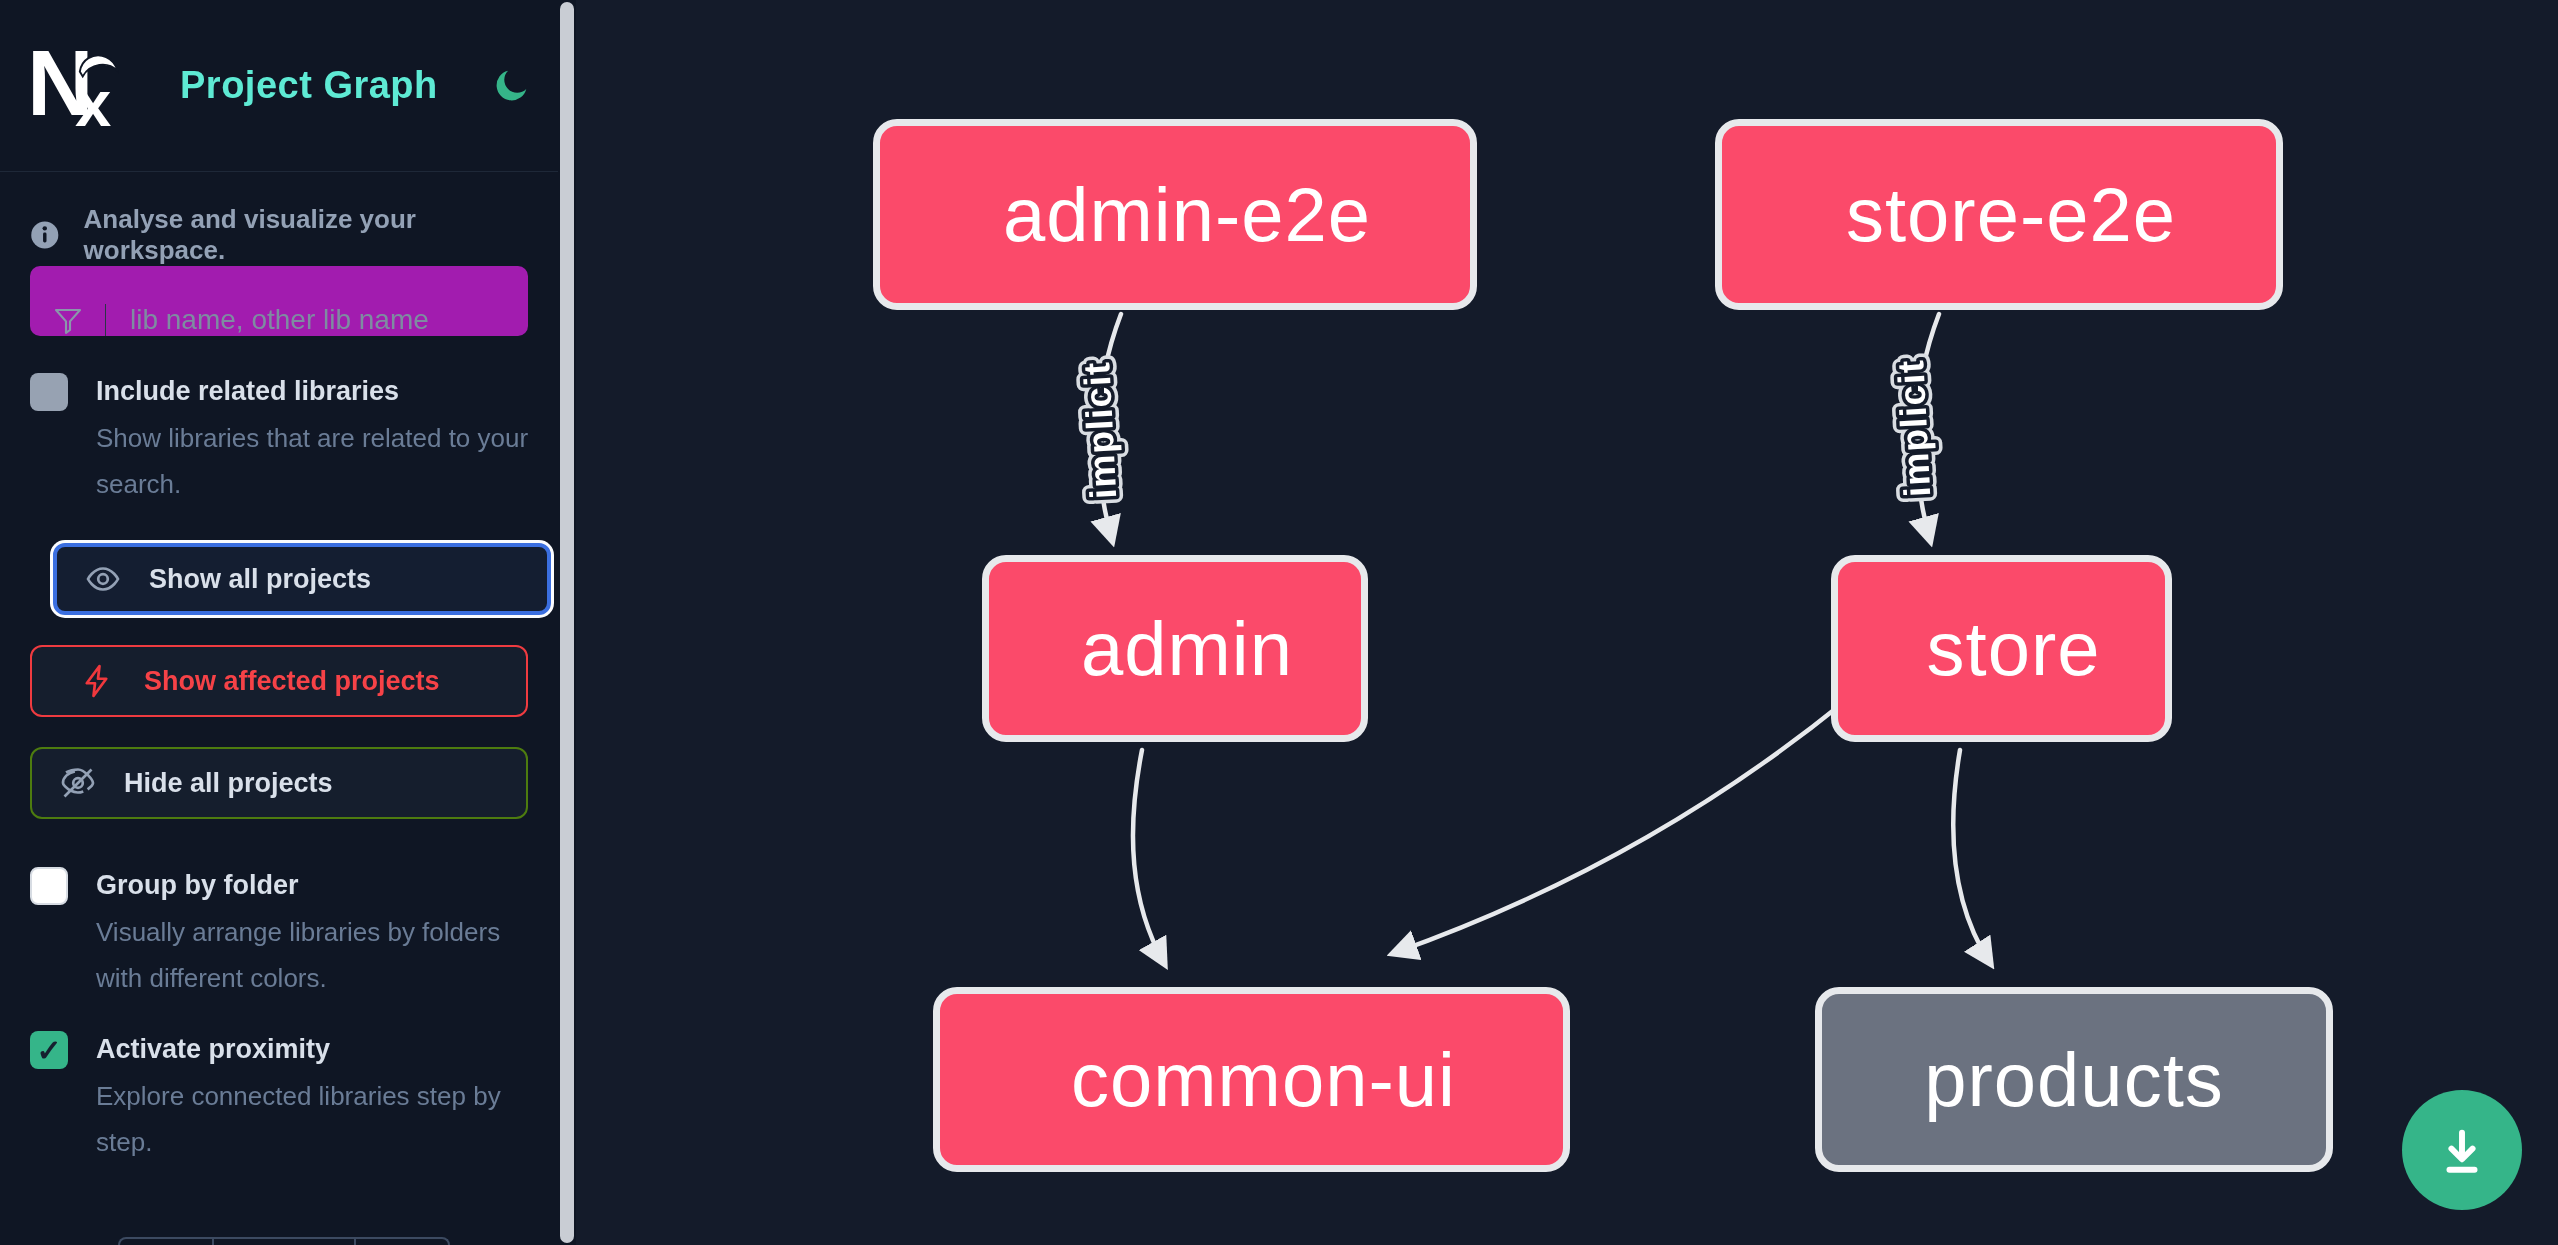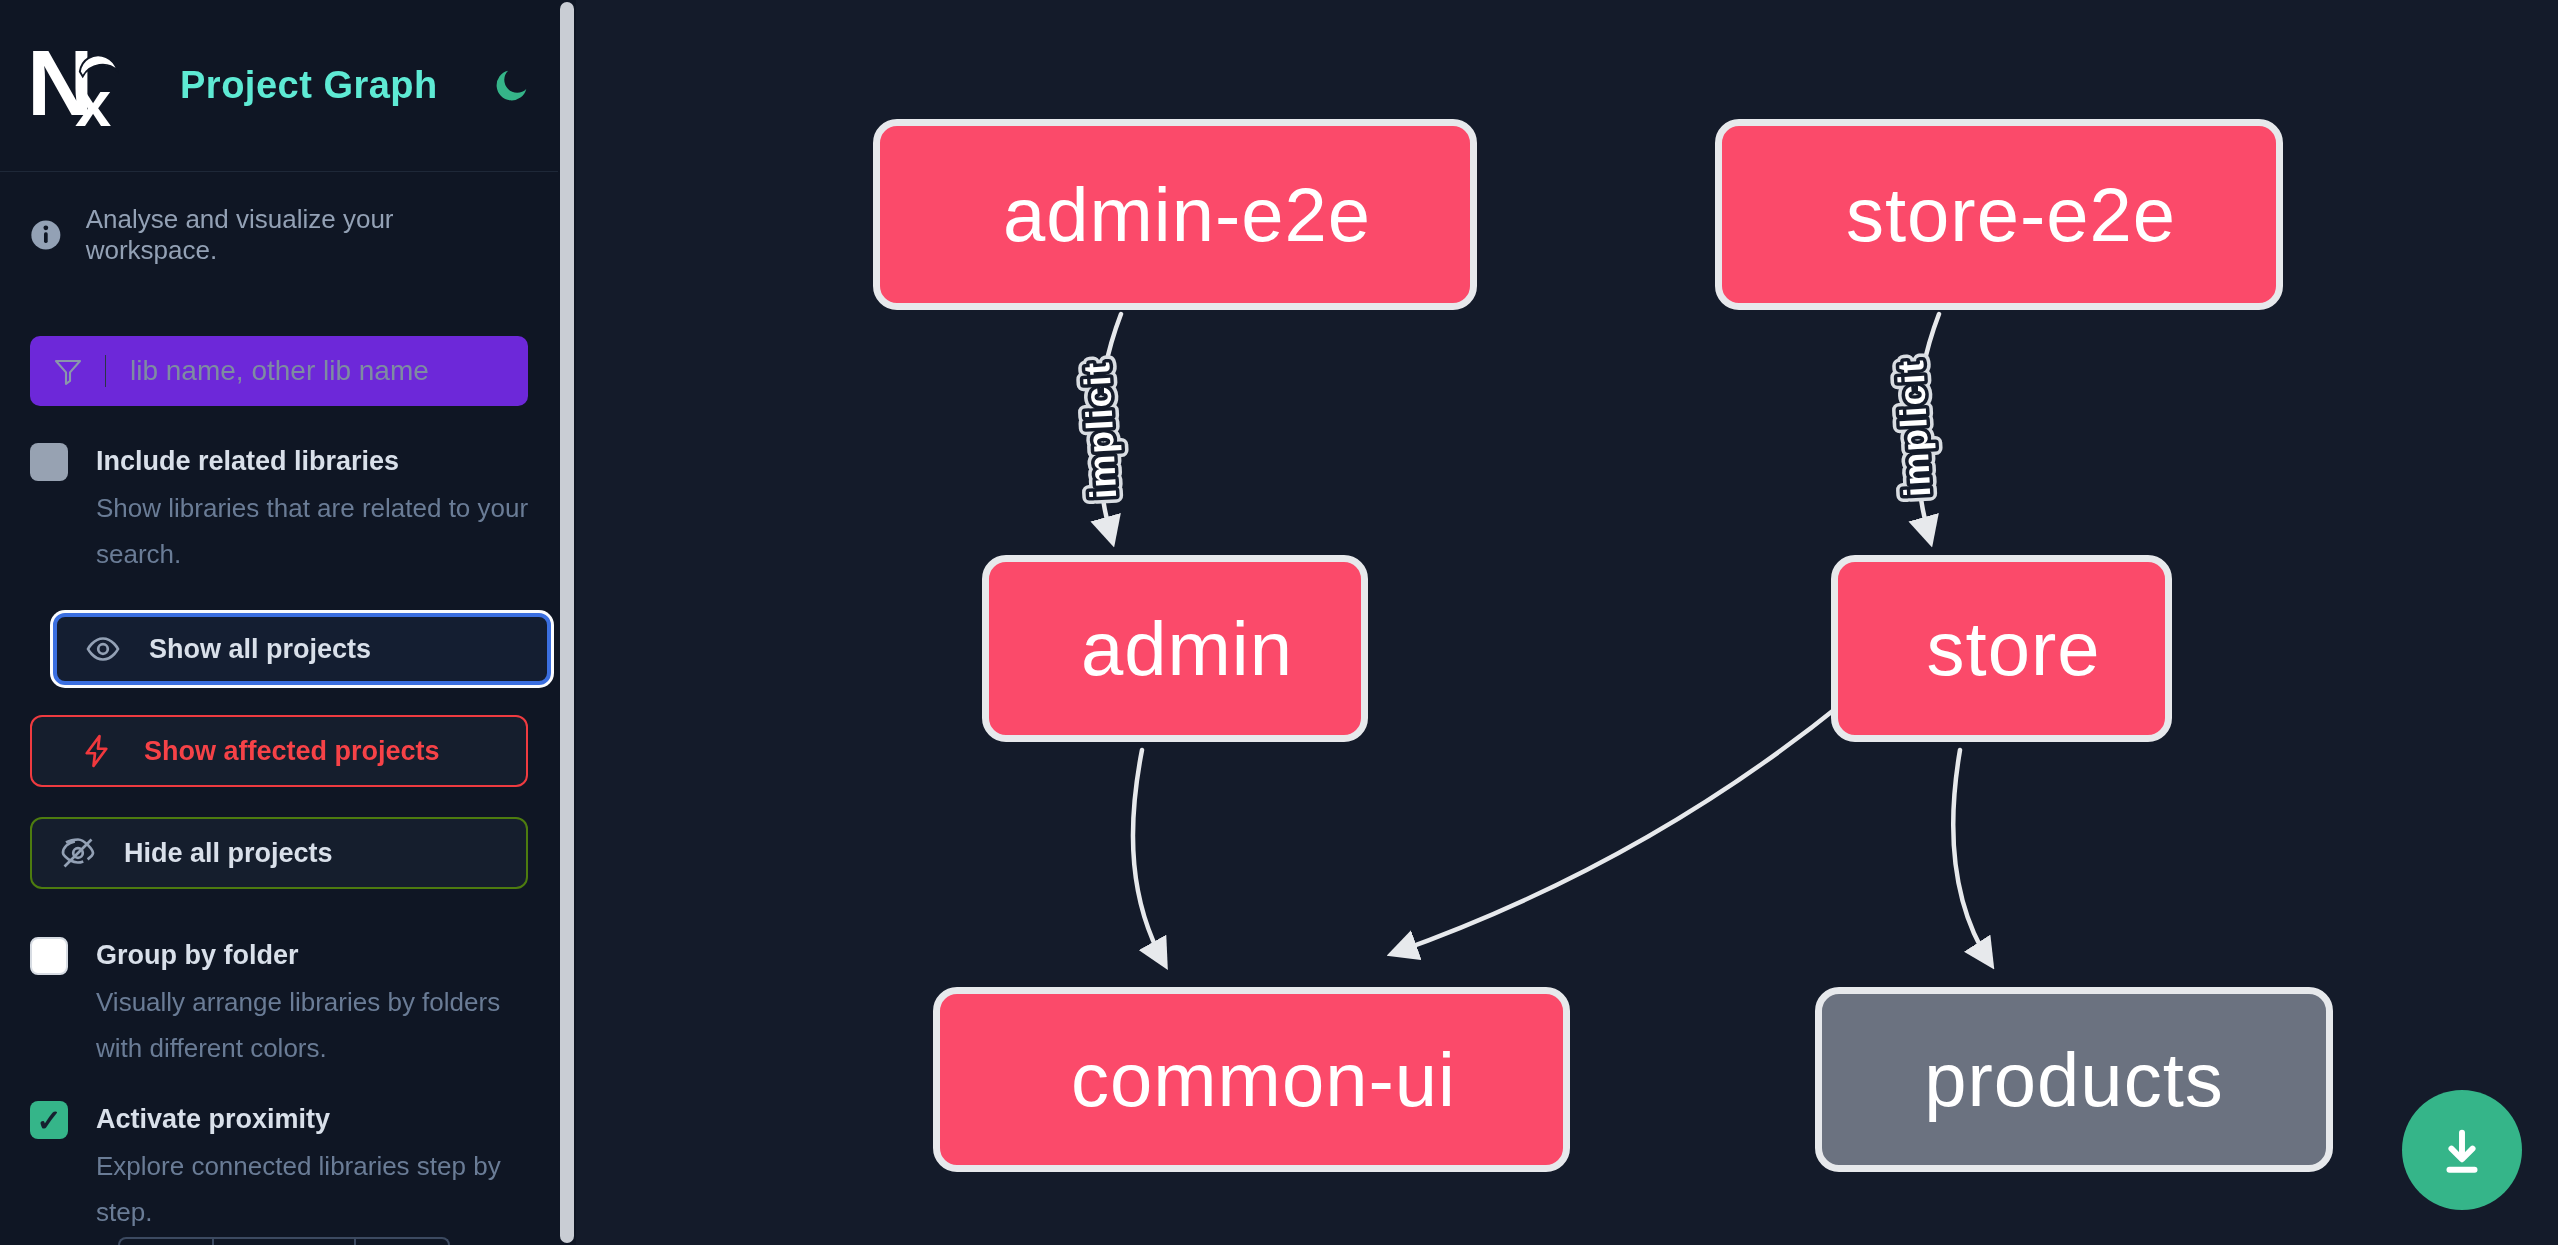--- a/index.html
+++ b/index.html
@@ -19,24 +19,24 @@
     padding:0 26px; border-bottom:1px solid #1e2838;
   }
   .logo{ width:98px; height:96px; flex:0 0 auto; }
   .app-title{
     margin-left:56px; font-size:38px; font-weight:700; color:#5eead4;
     letter-spacing:.5px;
   }
   .theme-btn{ margin-left:auto; width:40px; height:40px; background:none; border:none; cursor:pointer; }
   .sb-body{ padding:0 30px; }
   .info-row{ display:flex; align-items:center; gap:24px; margin-top:32px; }
-  .info-text{ font-size:26px; color:#93a1b5; }
+  .info-text{ font-size:26px; color:#93a1b5;font-weight:bold; }
   .search-box{
-    margin-top:70px; height:70px; background:#6d28d9; border-radius:10px;
-    display:flex; align-items:center; overflow:hidden;
+    height:70px; background:#a21caf; border-radius:10px;
+    display:flex; align-items:flex-end; overflow:hidden;
   }
   .search-icon-cell{
     width:76px; display:flex; align-items:center; justify-content:center;
     border-right:1px solid #2b3546;
   }
   .search-input{
     flex:1; background:transparent; border:none; outline:none;
     font-family:"Liberation Sans",sans-serif;
     font-size:28px; color:#cfd8e3; padding:0 24px;
   }

